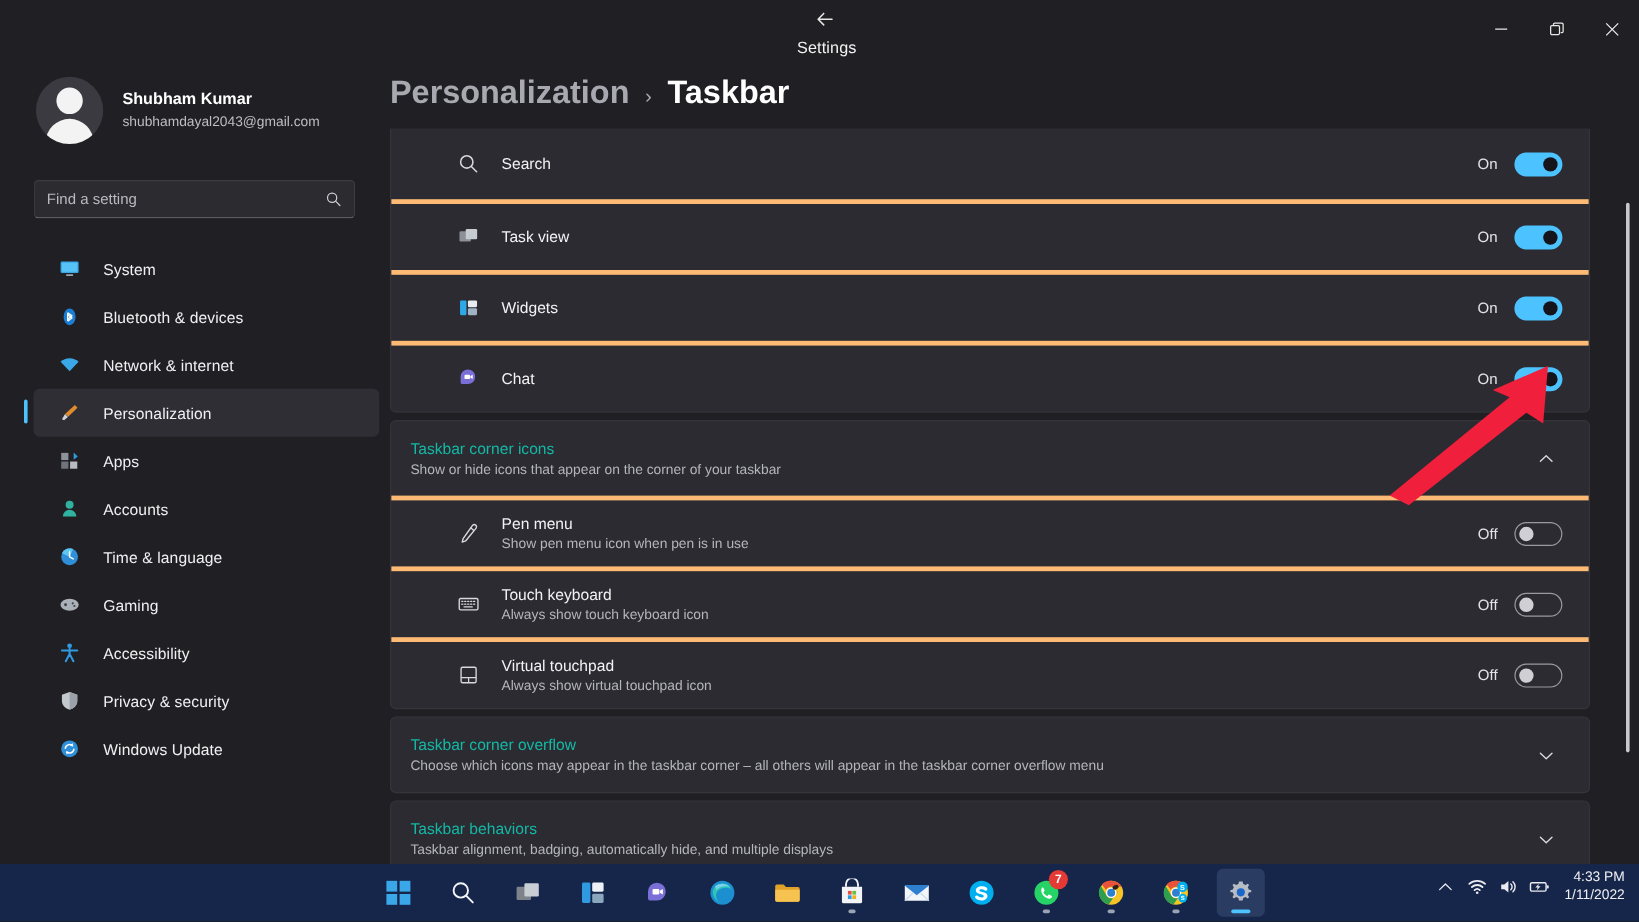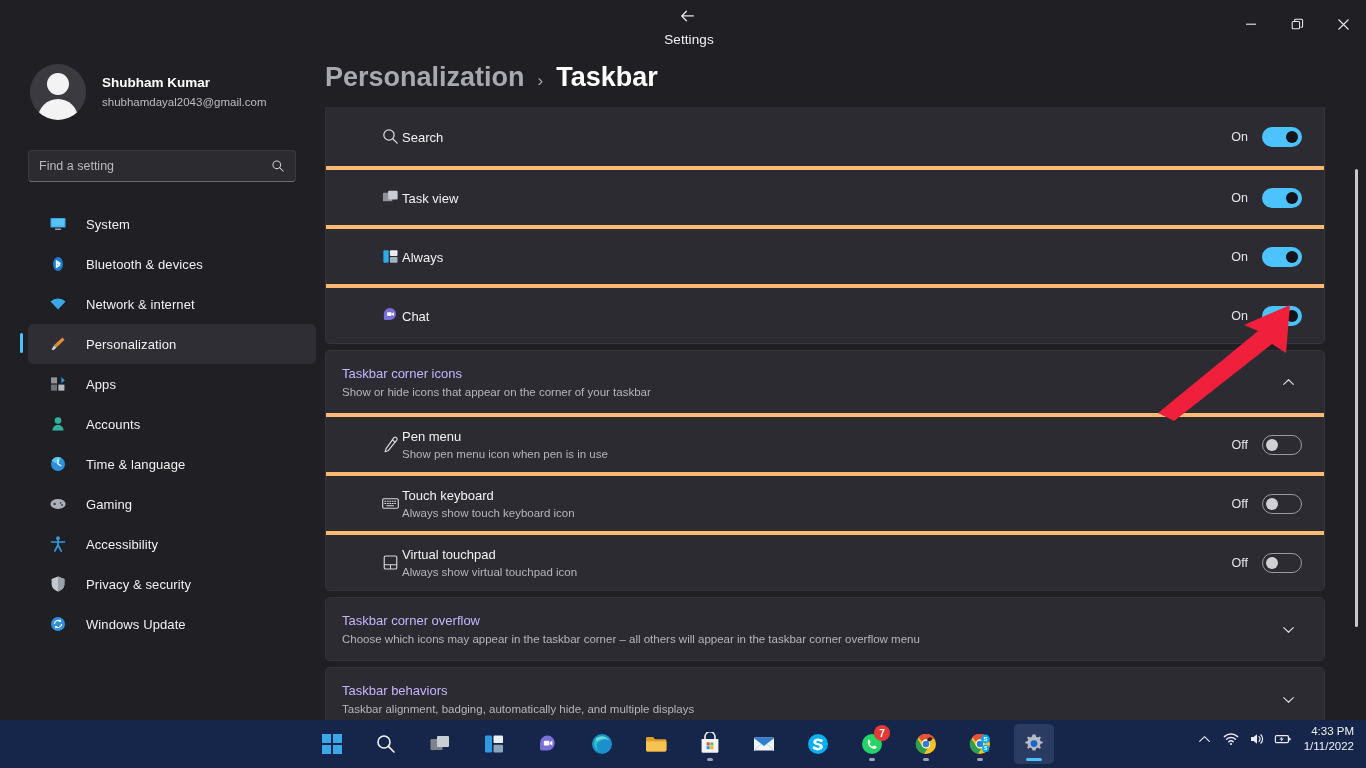--- a/index.html
+++ b/index.html
@@ -93,21 +93,21 @@
   }
   .card + .card { margin-top:6px; }
   .card.topclip { border-radius:0 0 5px 5px; border-top:none; }
 
   .row {
     display:flex; align-items:center; height:59px; padding:0 22px 0 52px;
     border-top:4px solid #fdba74;
   }
   .row:first-child { border-top:none; }
   .rowicon { width:24px; height:24px; flex:none; display:flex; align-items:center; justify-content:center; }
-  .rowtext { flex:1; }
+  .rowtext { margin-left:16px; flex:1; }
   .rowtitle { font-size:13px; color:#f2f2f4; line-height:17px; }
   .rowsub { font-size:11.5px; color:#b5b5bc; line-height:16px; margin-top:1px; }
   .rowright { display:flex; align-items:center; gap:14px; }
   .statelabel { font-size:12.5px; color:#e4e4e8; }
 
   .toggle { width:40px; height:20px; border-radius:10px; position:relative; flex:none; }
   .toggle.on { background:#4cc2ff; }
   .toggle.on .knob {
     position:absolute; width:12px; height:12px; border-radius:50%;
     background:#14141a; right:4px; top:4px;
@@ -115,21 +115,21 @@
   .toggle.off { background:transparent; border:1px solid #9a9aa2; }
   .toggle.off .knob {
     position:absolute; width:12px; height:12px; border-radius:50%;
     background:#cfcfd4; left:3px; top:3px;
   }
 
   .sectionhead {
     display:flex; align-items:center; padding:0 22px 0 16px; height:62px;
   }
   .sectionhead .st { flex:1; }
-  .sechtitle { font-size:13px; color:#c4b5fd; line-height:18px; }
+  .sechtitle { font-size:13px; color:#14b8a6; line-height:18px; }
   .sechsub { font-size:11.5px; color:#b5b5bc; line-height:16px; margin-top:1px; }
   .chev { width:28px; height:28px; display:flex; align-items:center; justify-content:center; color:#d8d8de; }
 
   .scrollbar {
     position:absolute; right:8px; top:62px; width:3px; height:458px;
     background:#c8c8ce; border-radius:2px;
   }
 
   
   .arrow { position:absolute; left:1140px; top:295px; width:190px; height:130px; z-index:20; pointer-events:none; }
@@ -389,21 +389,21 @@
 
         <div class="row">
           <span class="rowicon">
             <svg width="19" height="19" viewBox="0 0 20 20">
               <rect x="2.5" y="3.5" width="5.6" height="13" rx="1" fill="#2fa8e8"></rect>
               <rect x="9.4" y="3.5" width="8" height="6" rx="1" fill="#e8ecf1"></rect>
               <rect x="9.4" y="10.5" width="8" height="6" rx="1" fill="#9fb3c4"></rect>
             </svg>
           </span>
           <span class="rowtext">
-            <span class="rowtitle">Always</span>
+            <span class="rowtitle">Widgets</span>
           </span>
           <span class="rowright">
             <span class="statelabel">On</span>
             <span class="toggle on">
                 <span class="knob"></span>
               </span>
           </span>
         </div>
 
         <div class="row">

